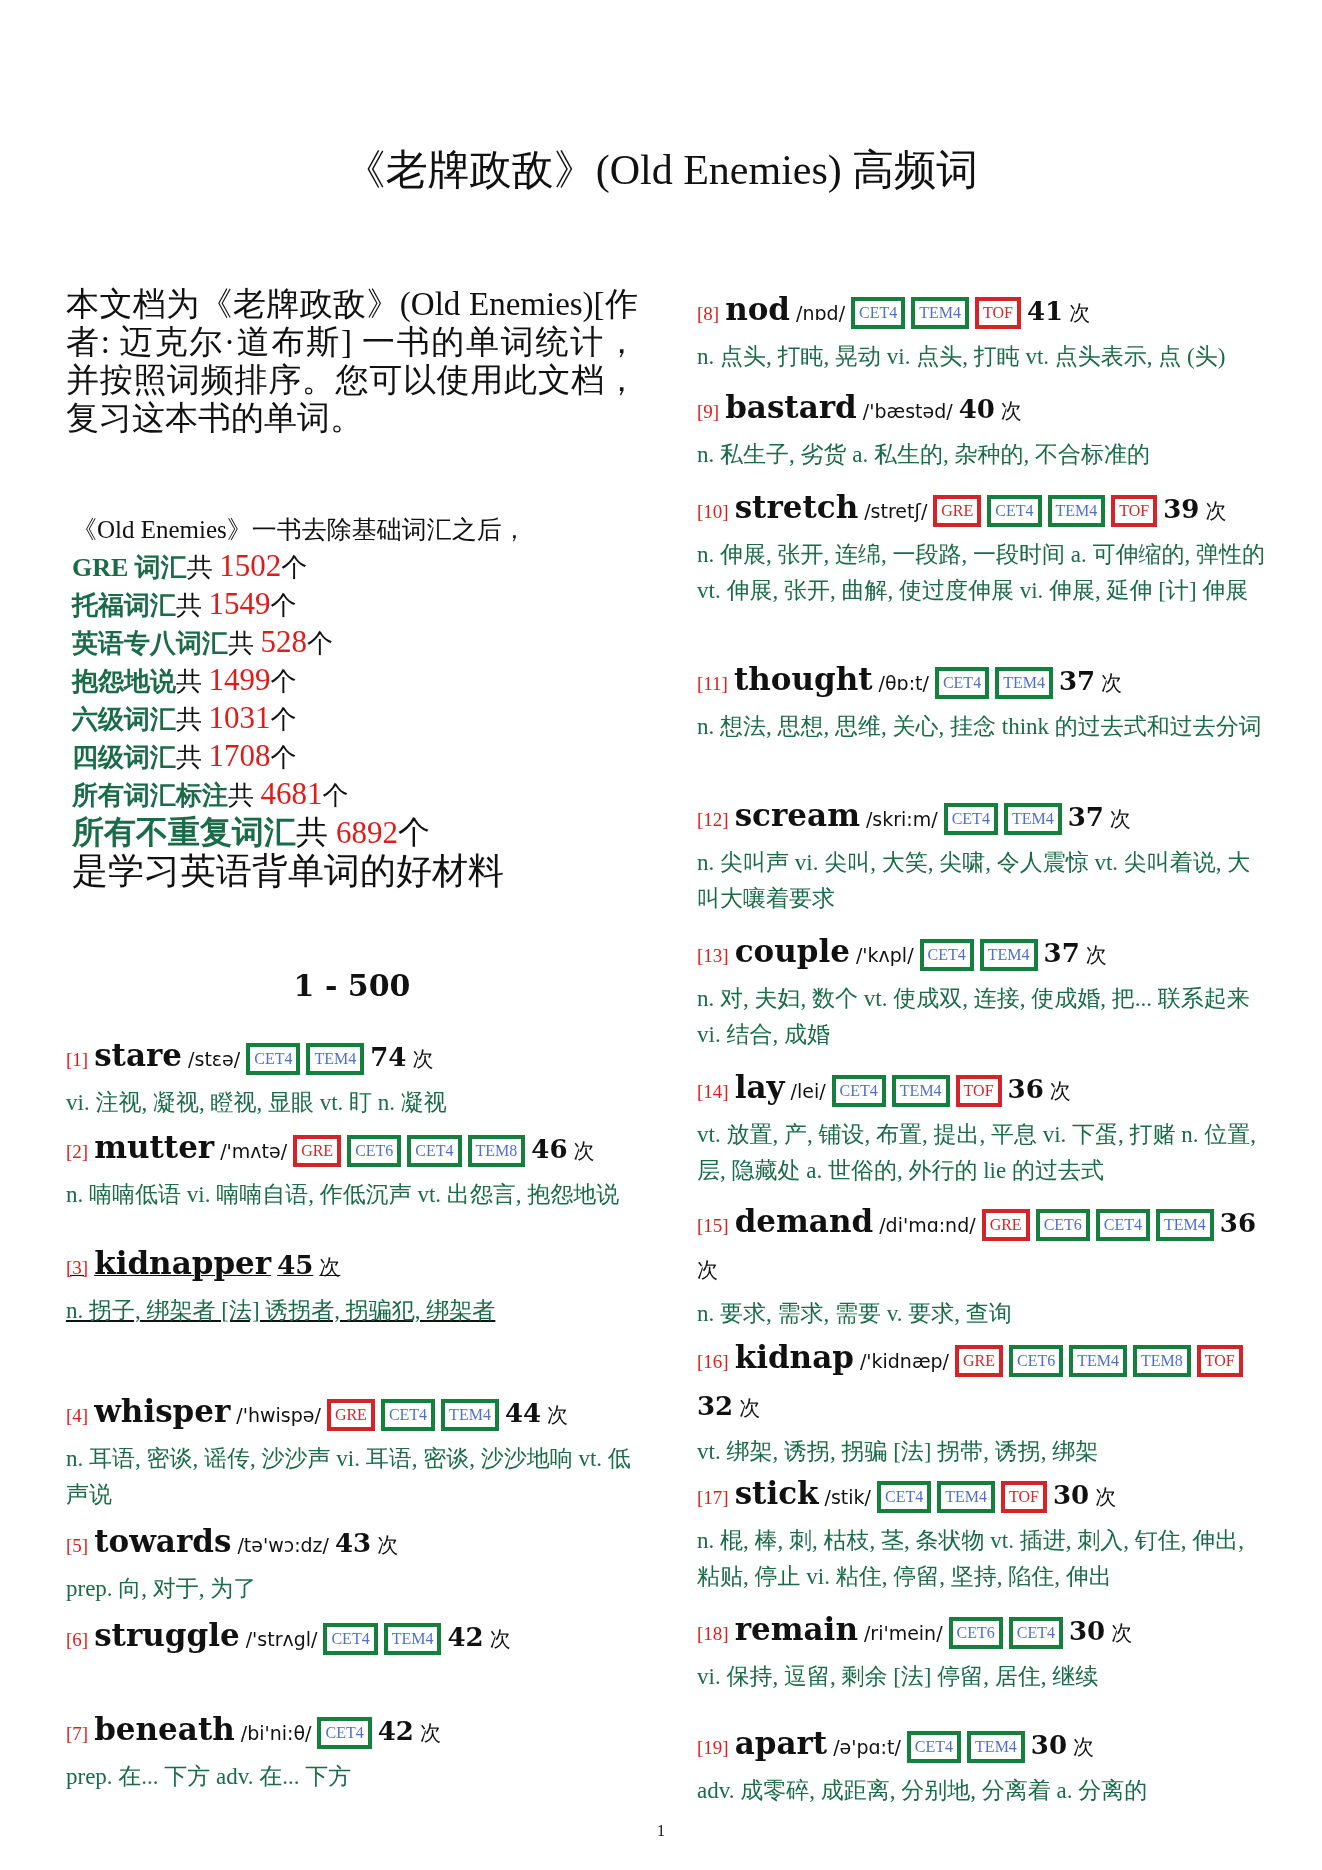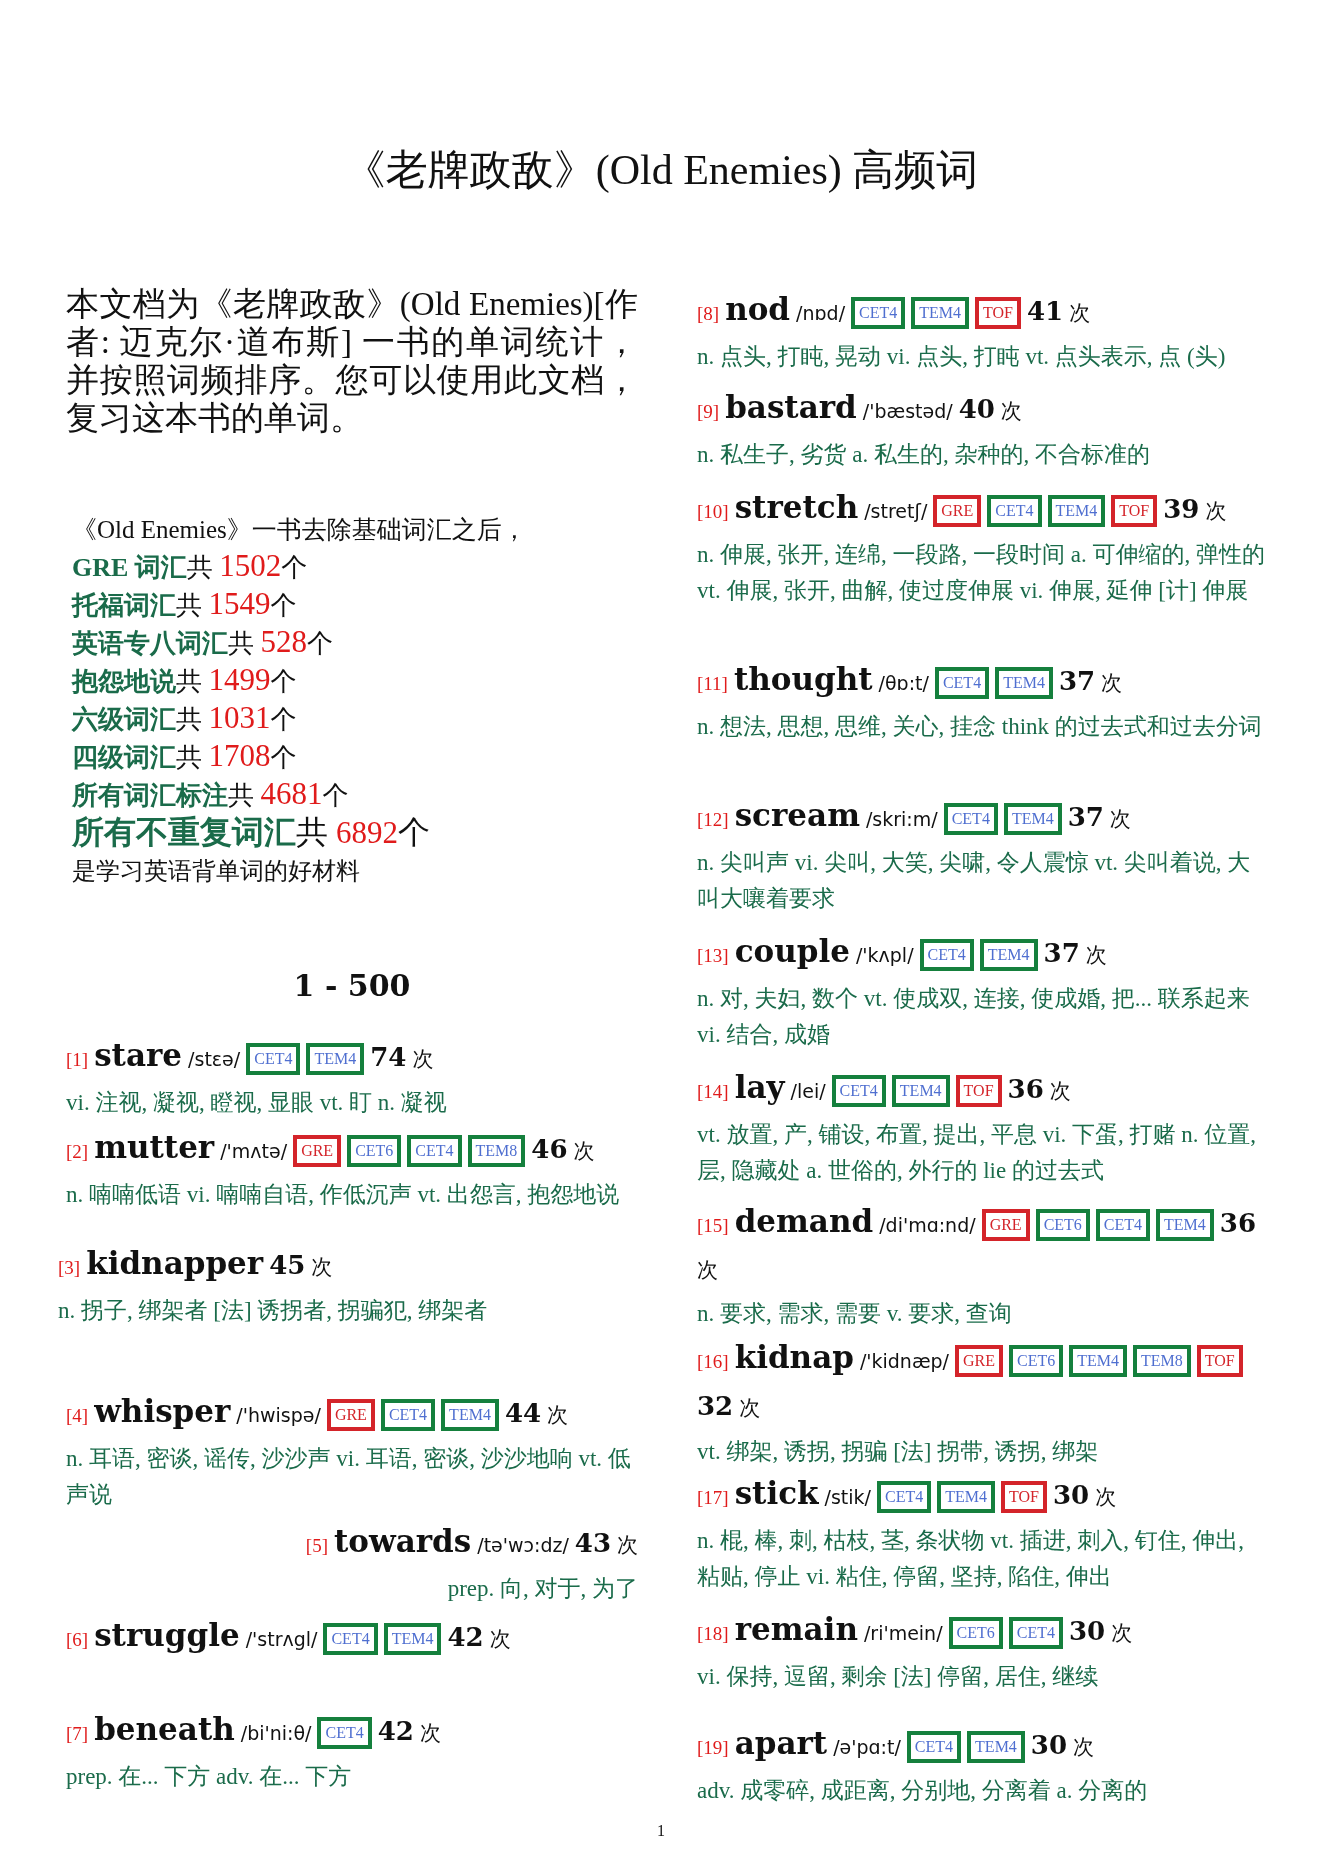--- a/index.html
+++ b/index.html
@@ -10,21 +10,21 @@
   .intro { position: absolute; top: 285px; left: 66px; width: 572px;
            font-family: "Liberation Serif", serif; font-size: 33px; line-height: 38px; color: #111;
            text-align: justify; }
   .stats { position: absolute; top: 512px; left: 66px; width: 572px;
            font-family: "Liberation Serif", serif; margin-left: 6px; }
   .stats .head { font-size: 25px; line-height: 36px; color: #111; }
   .stats .row { font-size: 26px; line-height: 36px; color: #111; }
   .stats .lbl { color: #1a6b4a; font-weight: bold; }
   .stats .num { color: #e01b1b; font-size: 31px; }
   .stats .big { font-size: 32px; }
-  .stats .tail { font-size: 24px; line-height: 40px; color: #111; }
+  .stats .tail { font-size: 36px; line-height: 40px; color: #111; }
   .range { position: absolute; top: 968px; left: 66px; width: 572px; text-align: center;
            font-family: "DejaVu Serif", serif; font-weight: bold; font-size: 30px; color: #111; }
   .entry { position: absolute; width: 572px; }
   .hw { font-size: 0; line-height: 38px; }
   .idx { font-size: 19px; color: #e01b1b; margin-right: 6px; font-family: "Liberation Serif", serif; }
   .word { font-size: 31px; font-weight: bold; font-family: "DejaVu Serif", serif; color: #111; margin-right: 6px; }
   .ipa { font-size: 19px; font-family: "DejaVu Sans", sans-serif; color: #111; margin-right: 6px; }
   .tag { display: inline-block; font-size: 16px; font-family: "Liberation Serif", serif; padding: 2px 4px;
          margin-right: 6px; border: 4px solid #15803d; color: #4f6fd0; vertical-align: 2px; line-height: 20px; }
   .tag.red { border-color: #d4242a; color: #d4242a; }
@@ -58,29 +58,29 @@
 
 <div id="entries">
     <div class="entry" style="left: 66px; top: 1036px;">
       <div class="hw"><span class="idx">[1]</span><span class="word">stare</span><span class="ipa">/stɛə/</span><span class="tag">CET4</span><span class="tag">TEM4</span><span class="cnt">74</span><span class="ci">次</span></div>
       <span class="def" style="display: block;">vi. 注视, 凝视, 瞪视, 显眼 vt. 盯 n. 凝视</span>
     </div>
     <div class="entry" style="left: 66px; top: 1128px;">
       <div class="hw"><span class="idx">[2]</span><span class="word">mutter</span><span class="ipa">/'mʌtə/</span><span class="tag red">GRE</span><span class="tag">CET6</span><span class="tag">CET4</span><span class="tag">TEM8</span><span class="cnt">46</span><span class="ci">次</span></div>
       <span class="def" style="display: block;">n. 喃喃低语 vi. 喃喃自语, 作低沉声 vt. 出怨言, 抱怨地说</span>
     </div>
-    <div class="entry" style="left: 58px; top: 1244px;">
+    <div class="entry" style="left: 66px; top: 1244px; text-decoration: underline;">
       <div class="hw"><span class="idx">[3]</span><span class="word">kidnapper</span><span class="cnt">45</span><span class="ci">次</span></div>
       <span class="def" style="display: block;">n. 拐子, 绑架者 [法] 诱拐者, 拐骗犯, 绑架者</span>
     </div>
     <div class="entry" style="left: 66px; top: 1392px;">
       <div class="hw"><span class="idx">[4]</span><span class="word">whisper</span><span class="ipa">/'hwispə/</span><span class="tag red">GRE</span><span class="tag">CET4</span><span class="tag">TEM4</span><span class="cnt">44</span><span class="ci">次</span></div>
       <span class="def" style="display: block;">n. 耳语, 密谈, 谣传, 沙沙声 vi. 耳语, 密谈, 沙沙地响 vt. 低声说</span>
     </div>
-    <div class="entry" style="left: 66px; top: 1522px; text-align: right;">
+    <div class="entry" style="left: 66px; top: 1522px;">
       <div class="hw"><span class="idx">[5]</span><span class="word">towards</span><span class="ipa">/tə'wɔ:dz/</span><span class="cnt">43</span><span class="ci">次</span></div>
       <span class="def" style="display: block;">prep. 向, 对于, 为了</span>
     </div>
     <div class="entry" style="left: 66px; top: 1616px;">
       <div class="hw"><span class="idx">[6]</span><span class="word">struggle</span><span class="ipa">/'strʌgl/</span><span class="tag">CET4</span><span class="tag">TEM4</span><span class="cnt">42</span><span class="ci">次</span></div>
     </div>
     <div class="entry" style="left: 66px; top: 1710px;">
       <div class="hw"><span class="idx">[7]</span><span class="word">beneath</span><span class="ipa">/bi'ni:θ/</span><span class="tag">CET4</span><span class="cnt">42</span><span class="ci">次</span></div>
       <span class="def" style="display: block;">prep. 在... 下方 adv. 在... 下方</span>
     </div>

